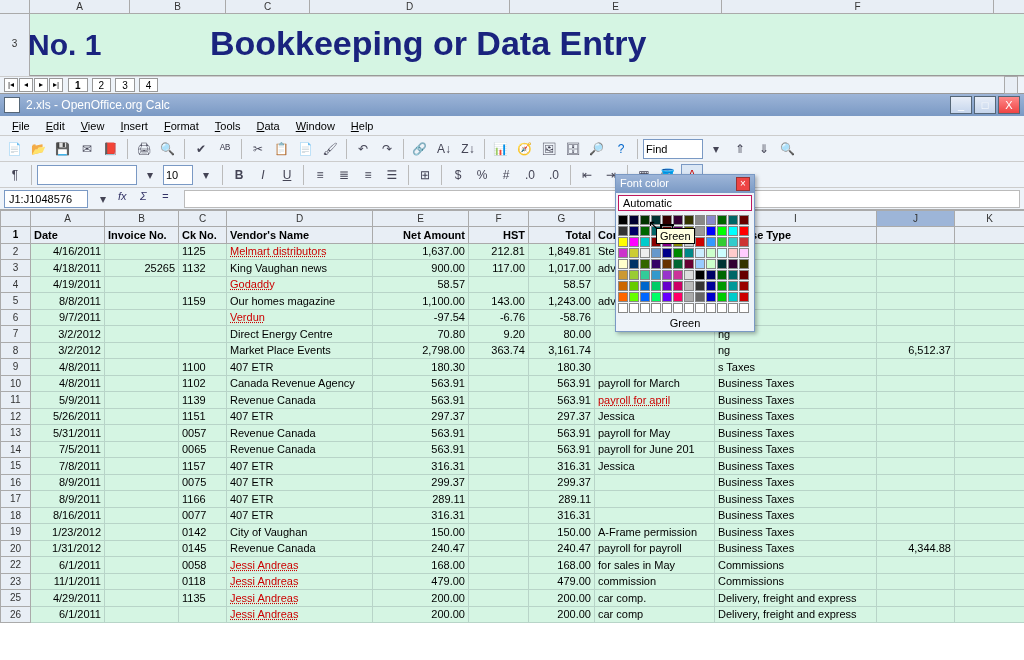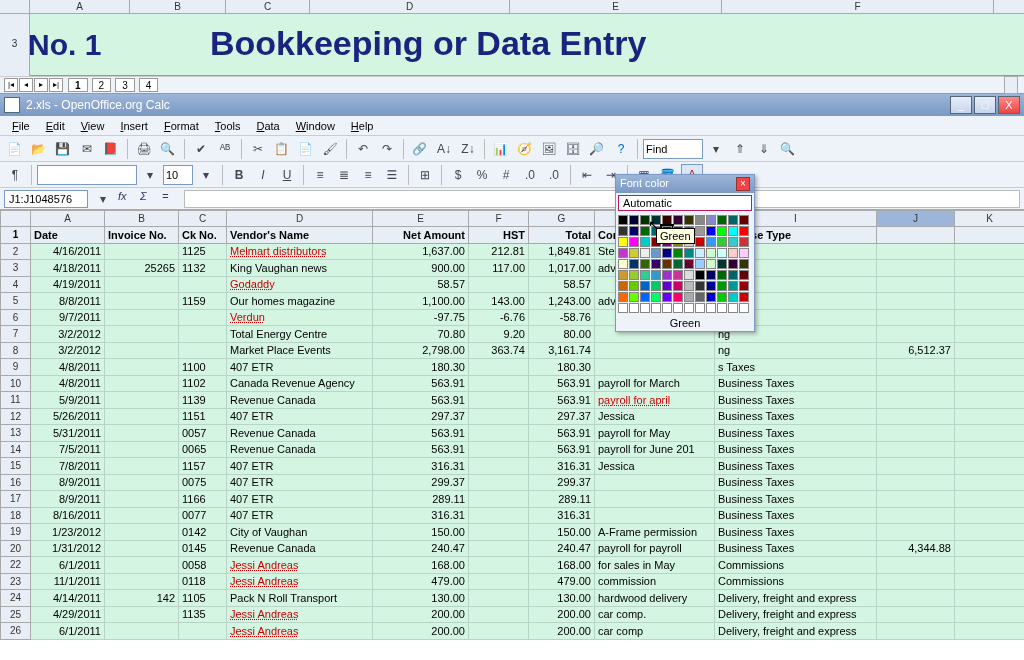--- a/index.html
+++ b/index.html
@@ -310,34 +310,34 @@
           <td class="  ">ng</td>
           <td class="num  "></td>
           <td class="  "></td>
         </tr>
         <tr>
           <td class="rh">6</td>
           <td class="num  ">9/7/2011</td>
           <td class="num  "></td>
           <td class="  "></td>
           <td class=" redtext ">Verdun</td>
-          <td class="num  ">-97.75</td>
+          <td class="num  ">-97.54</td>
           <td class="num  ">-6.76</td>
           <td class="num  ">-58.76</td>
           <td class="  "></td>
           <td class="  ">ng</td>
           <td class="num  "></td>
           <td class="  "></td>
         </tr>
         <tr>
           <td class="rh">7</td>
           <td class="num  ">3/2/2012</td>
           <td class="num  "></td>
           <td class="  "></td>
-          <td class="  ">Total Energy Centre</td>
+          <td class="  ">Direct Energy Centre</td>
           <td class="num  ">70.80</td>
           <td class="num  ">9.20</td>
           <td class="num  ">80.00</td>
           <td class="  "></td>
           <td class="  ">ng</td>
           <td class="num  "></td>
           <td class="  "></td>
         </tr>
         <tr>
           <td class="rh">8</td>
@@ -539,34 +539,20 @@
           <td class="rh">23</td>
           <td class="num  ">11/1/2011</td>
           <td class="num  "></td>
           <td class="  ">0118</td>
           <td class=" redtext ">Jessi Andreas</td>
           <td class="num  ">479.00</td>
           <td class="num  "></td>
           <td class="num  ">479.00</td>
           <td class="  ">commission</td>
           <td class="  ">Commissions</td>
-          <td class="num  "></td>
-          <td class="  "></td>
-        </tr>
-        <tr>
-          <td class="rh">24</td>
-          <td class="num  ">4/14/2011</td>
-          <td class="num  ">142</td>
-          <td class="  ">1105</td>
-          <td class="  ">Pack N Roll Transport</td>
-          <td class="num  ">130.00</td>
-          <td class="num  "></td>
-          <td class="num  ">130.00</td>
-          <td class="  ">hardwood delivery</td>
-          <td class="  ">Delivery, freight and express</td>
           <td class="num  "></td>
           <td class="  "></td>
         </tr>
         <tr>
           <td class="rh">25</td>
           <td class="num  ">4/29/2011</td>
           <td class="num  "></td>
           <td class="  ">1135</td>
           <td class=" redtext ">Jessi Andreas</td>
           <td class="num  ">200.00</td>

